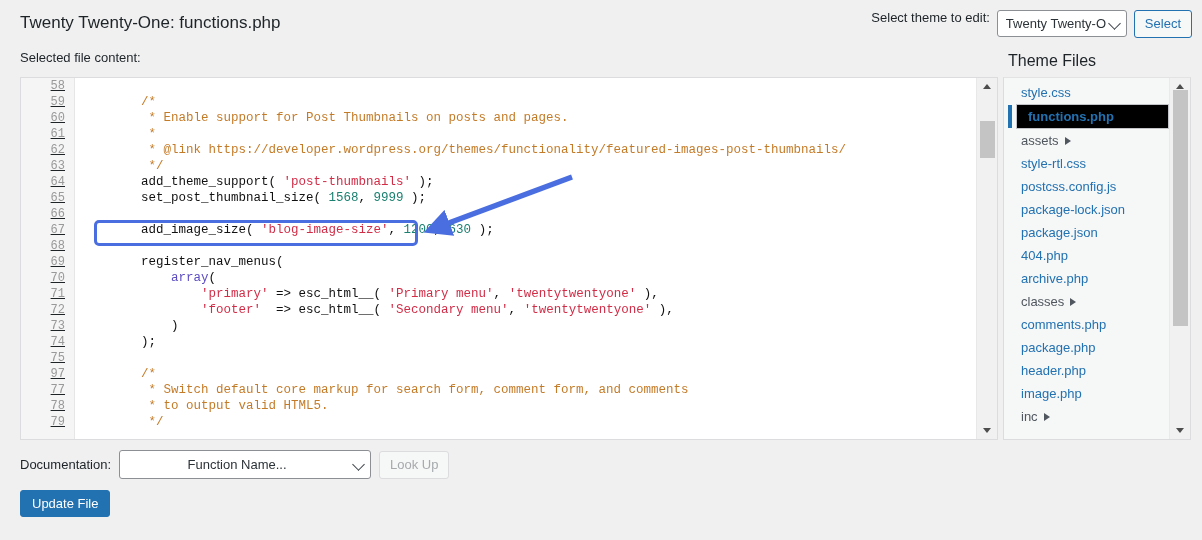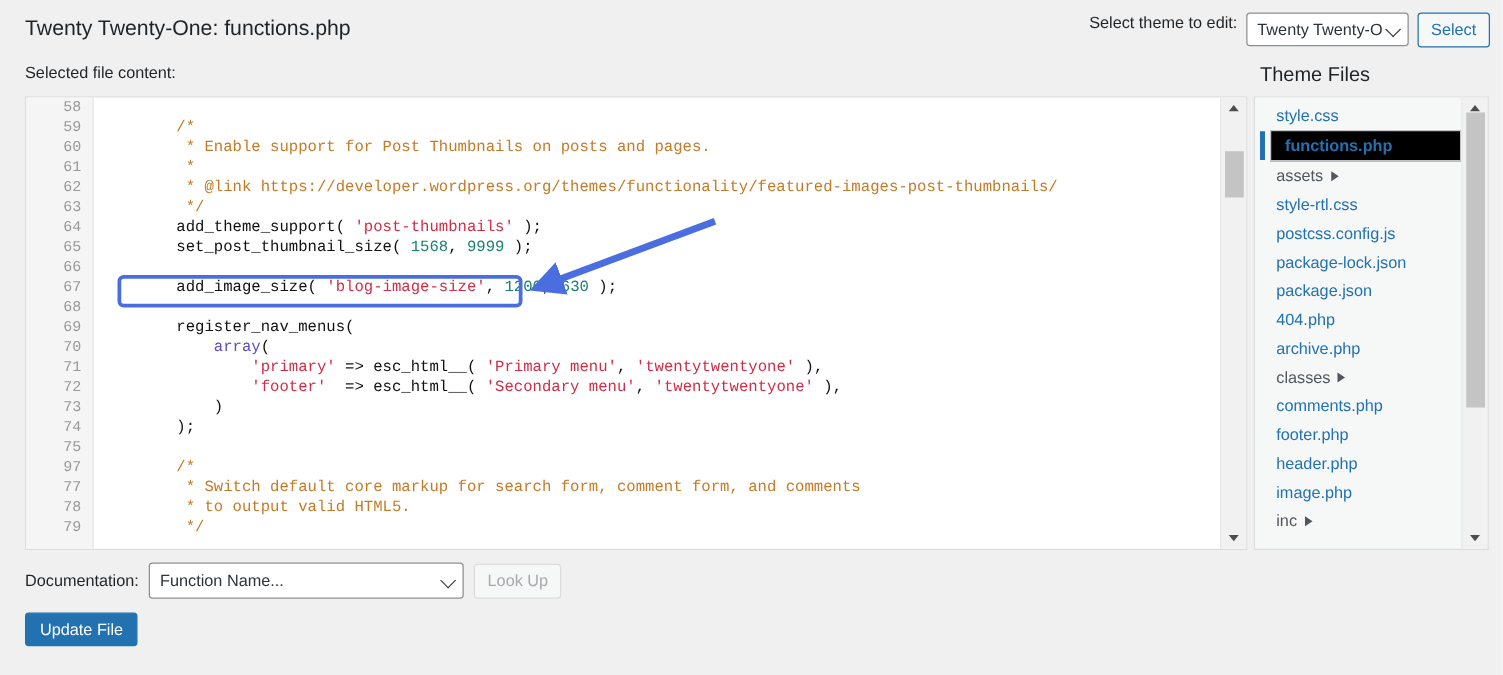--- a/index.html
+++ b/index.html
@@ -108,20 +108,21 @@
     background: #fff;
     overflow: hidden;
   }
   #editor-gutter {
     position: absolute;
     left: 0; top: 0; bottom: 0;
     width: 54px;
     background: #f5f5f5;
     border-right: 1px solid #e6e6e6;
     box-sizing: border-box;
+    text-decoration: underline;
   }
   .gutter-num {
     height: 16px;
     line-height: 16px;
     text-align: right;
     padding-right: 9px;
     font-family: "Liberation Mono", monospace;
     font-size: 12px;
     color: #999;
   }
@@ -303,21 +304,21 @@
     left: 20px;
     top: 450px;
     display: flex;
     align-items: center;
     gap: 8px;
   }
   #doc-row .doc-label {
     font-size: 13px;
     color: #1d2327;
   }
-  #doc-select-box { width: 252px; height: 29px; }
+  #doc-select-box { width: 252px; height: 29px; justify-content: center; }
   #update-file-btn {
     position: absolute;
     left: 20px;
     top: 490px;
     height: 27px;
     box-sizing: border-box;
     background: #2271b1;
     border: 1px solid #2271b1;
     border-radius: 3px;
     color: #fff;
@@ -399,21 +400,21 @@
       <div class="file-item selected"><span>functions.php</span></div>
       <div class="file-item folder"><span>assets</span><span class="caret"></span></div>
       <div class="file-item"><span>style-rtl.css</span></div>
       <div class="file-item"><span>postcss.config.js</span></div>
       <div class="file-item"><span>package-lock.json</span></div>
       <div class="file-item"><span>package.json</span></div>
       <div class="file-item"><span>404.php</span></div>
       <div class="file-item"><span>archive.php</span></div>
       <div class="file-item folder"><span>classes</span><span class="caret"></span></div>
       <div class="file-item"><span>comments.php</span></div>
-      <div class="file-item"><span>footer.php</span></div>
+      <div class="file-item"><span>package.php</span></div>
       <div class="file-item"><span>header.php</span></div>
       <div class="file-item"><span>image.php</span></div>
       <div class="file-item folder"><span>inc</span><span class="caret"></span></div>
     </div>
   <div id="files-scroll">
     <div class="sb-arrow up">
         <i></i>
       </div>
     <div id="files-thumb"></div>
     <div class="sb-arrow down">

